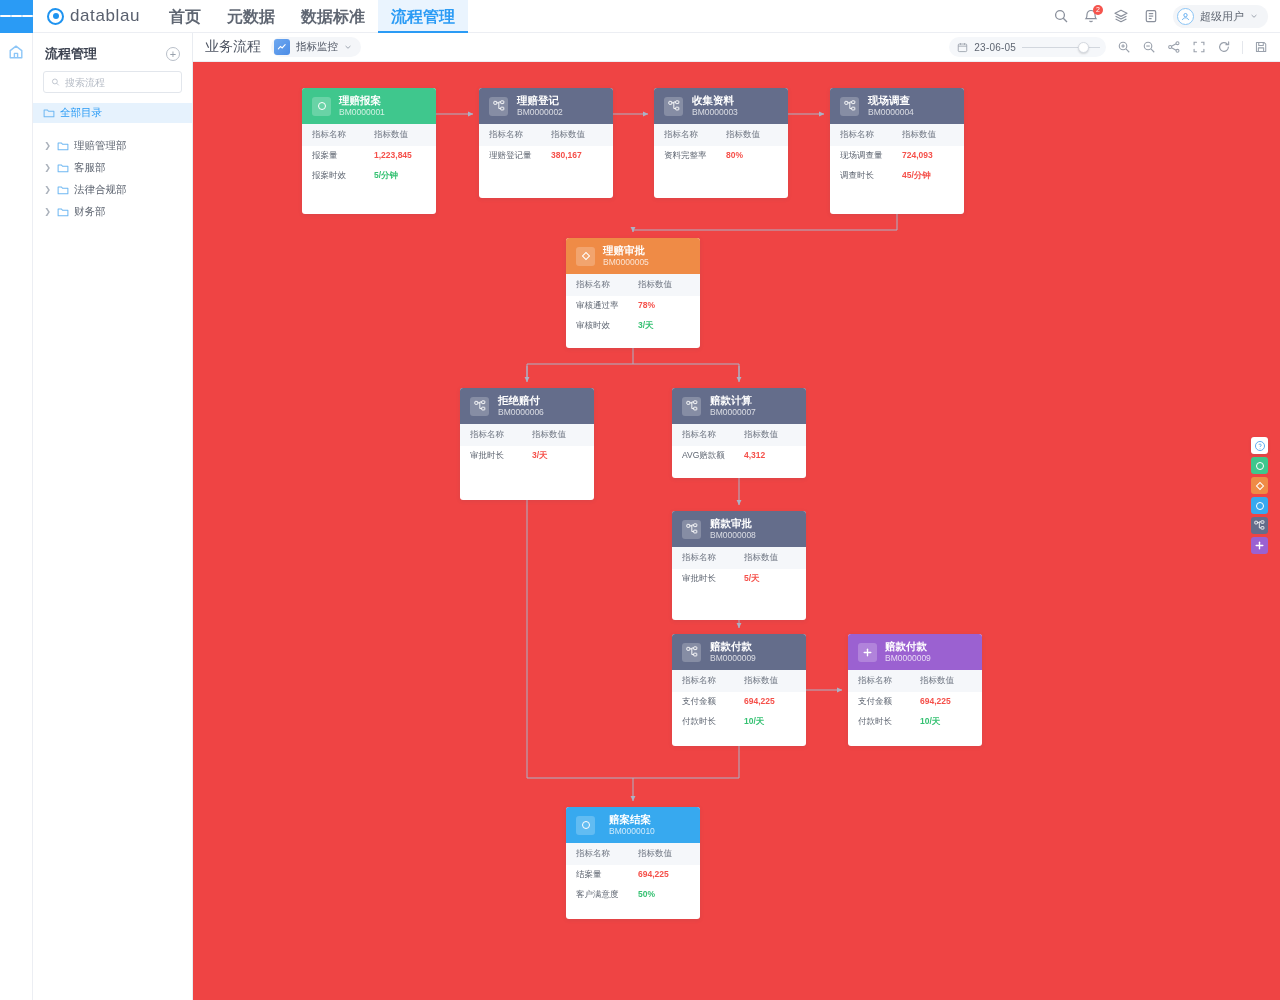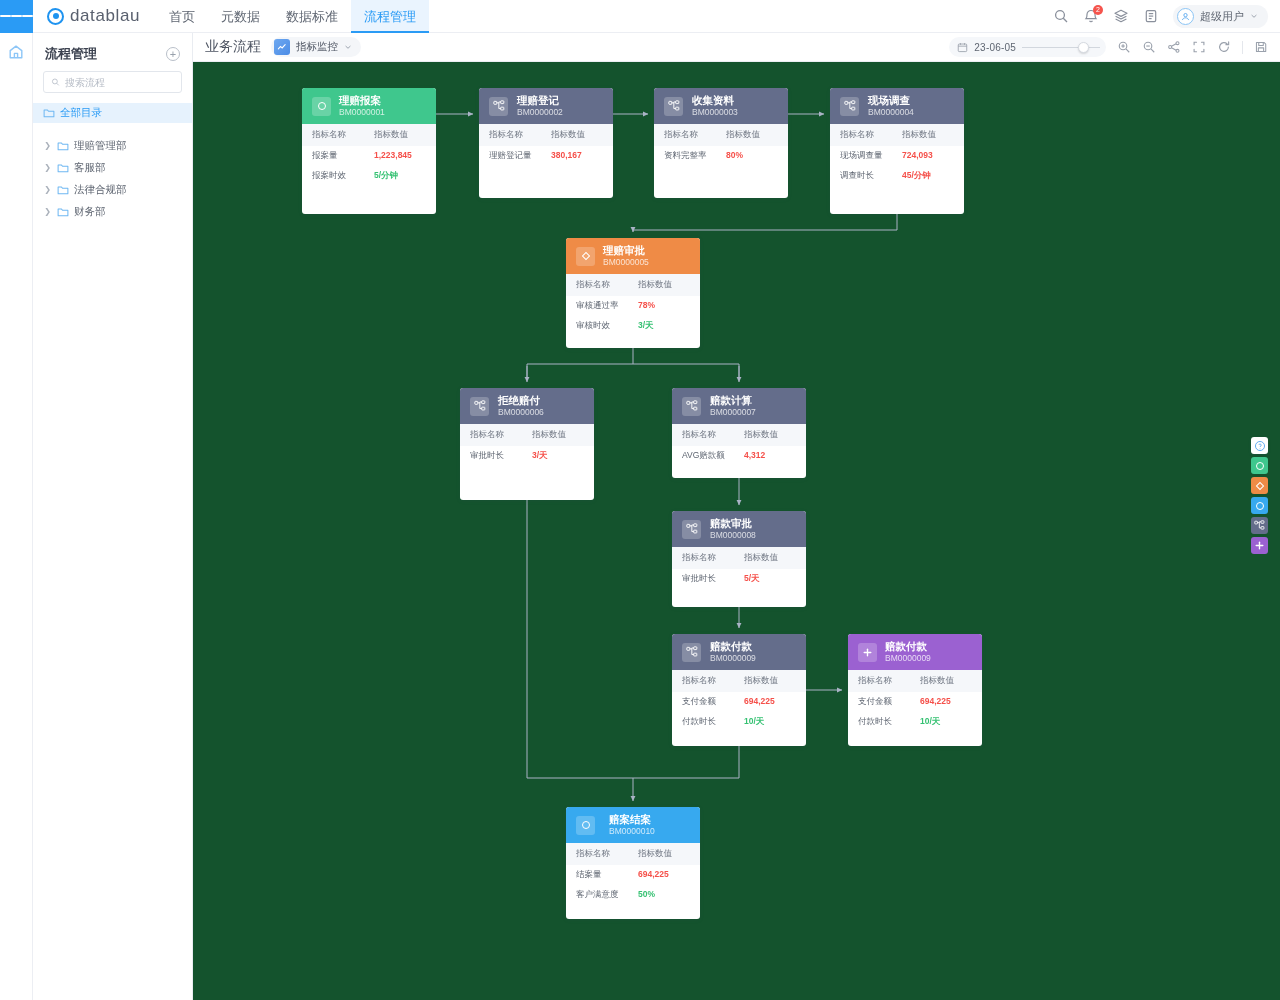--- a/index.html
+++ b/index.html
@@ -28,22 +28,22 @@
     width: 17px; height: 17px; border-radius: 50%;
     border: 2px solid #1e93f0; position: relative; background: #fff;
   }
   .brand-mark::after {
     content: ""; position: absolute; width: 6px; height: 6px; border-radius: 50%;
     background: #1e93f0; left: 3.5px; top: 3.5px;
   }
   .brand-name { font-size: 17px; color: #59606e; letter-spacing: .6px; font-weight: 400; }
   .navs { display: flex; align-items: center; height: 33px; }
   .nav-item {
-    font-size: 13px; color: #5f6672; padding: 0 13px; height: 33px; line-height: 33px;
-    cursor: pointer; position: relative; white-space: nowrap;
+    font-size: 16px; color: #5f6672; padding: 0 13px; height: 33px; line-height: 33px;
+    cursor: pointer; position: relative; white-space: nowrap; font-weight: bold;
   }
   .nav-item.active { color: #2a9bf5; background: #eaf4fe; }
   .nav-item.active::after {
     content: ""; position: absolute; left: 0; right: 0; bottom: 0; height: 2px; background: #2a9bf5;
   }
   .top-right { margin-left: auto; display: flex; align-items: center; gap: 14px; padding-right: 12px; }
   .ticon { width: 16px; height: 16px; position: relative; cursor: pointer; color: #8a909c; }
   .badge {
     position: absolute; top: -3px; right: -4px; background: #f5544d; color: #fff;
     font-size: 7px; min-width: 10px; height: 10px; border-radius: 5px; line-height: 10px;
@@ -128,21 +128,21 @@
   .slider-knob {
     position: absolute; left: 56px; width: 11px; height: 11px; border-radius: 50%;
     background: #fff; border: 1px solid #d6dae1; box-shadow: 0 1px 2px rgba(0,0,0,.14); cursor: pointer;
   }
   .tbi { width: 14px; height: 14px; color: #9aa1ac; cursor: pointer; }
   .tb-div { width: 1px; height: 13px; background: #e4e7ec; }
 
   
   .canvas {
     position: absolute; top: 62px; left: 193px; right: 0; bottom: 0;
-    background: #14532d; overflow: hidden;
+    background: #ef4444; overflow: hidden;
   }
   .stage { position: absolute; inset: 0; }
   svg.edges { position: absolute; inset: 0; width: 1087px; height: 938px; }
 
   
   .node {
     position: absolute; width: 134px; background: #fff; border-radius: 3px;
     box-shadow: 0 1px 4px rgba(55,70,100,.11); overflow: hidden;
   }
   .node-head { height: 36px; display: flex; align-items: center; gap: 8px; padding: 0 10px; }
@@ -608,21 +608,21 @@
             <span class="k">指标名称</span>
             <span class="v">指标数值</span>
           </div>
           <div class="mrow">
             <span class="k">AVG赔款额</span>
             <span class="v red">4,312</span>
           </div>
         </div>
       </div>
 
-      <div class="node" style="left:479px;top:449px;height:96px">
+      <div class="node" style="left:479px;top:449px;height:109px">
         <div class="node-head h-slate">
           <span class="node-ico">
             <svg width="12" height="12" viewBox="0 0 14 14" fill="none" stroke="#fff" stroke-width="1.1">
               <rect x="1" y="1.6" width="3.4" height="3.4" rx=".6"></rect>
                 <rect x="9" y="1" width="3.6" height="3.2" rx=".6"></rect>
               <rect x="9" y="8.4" width="3.6" height="3.2" rx=".6"></rect>
                 <path d="M4.4 3.3h2.4v-1h2.2M6.8 3.3v6.7h2.2"></path>
             </svg>
           </span>
           <span class="node-texts">

